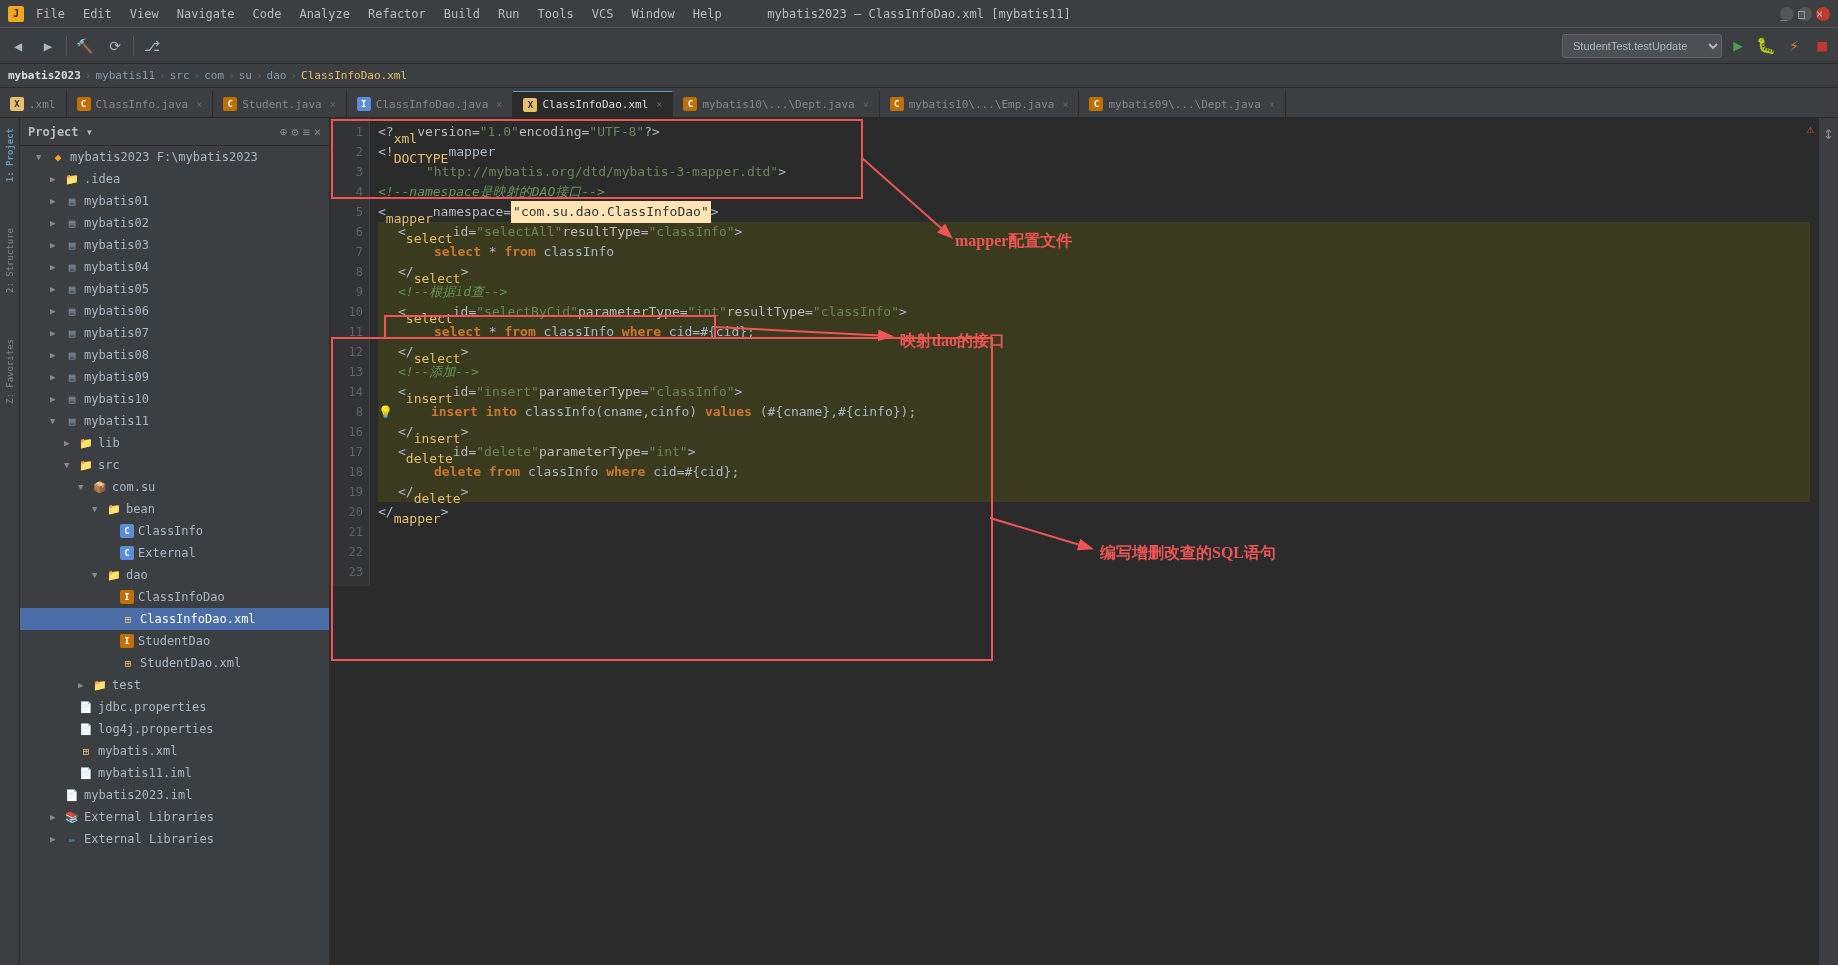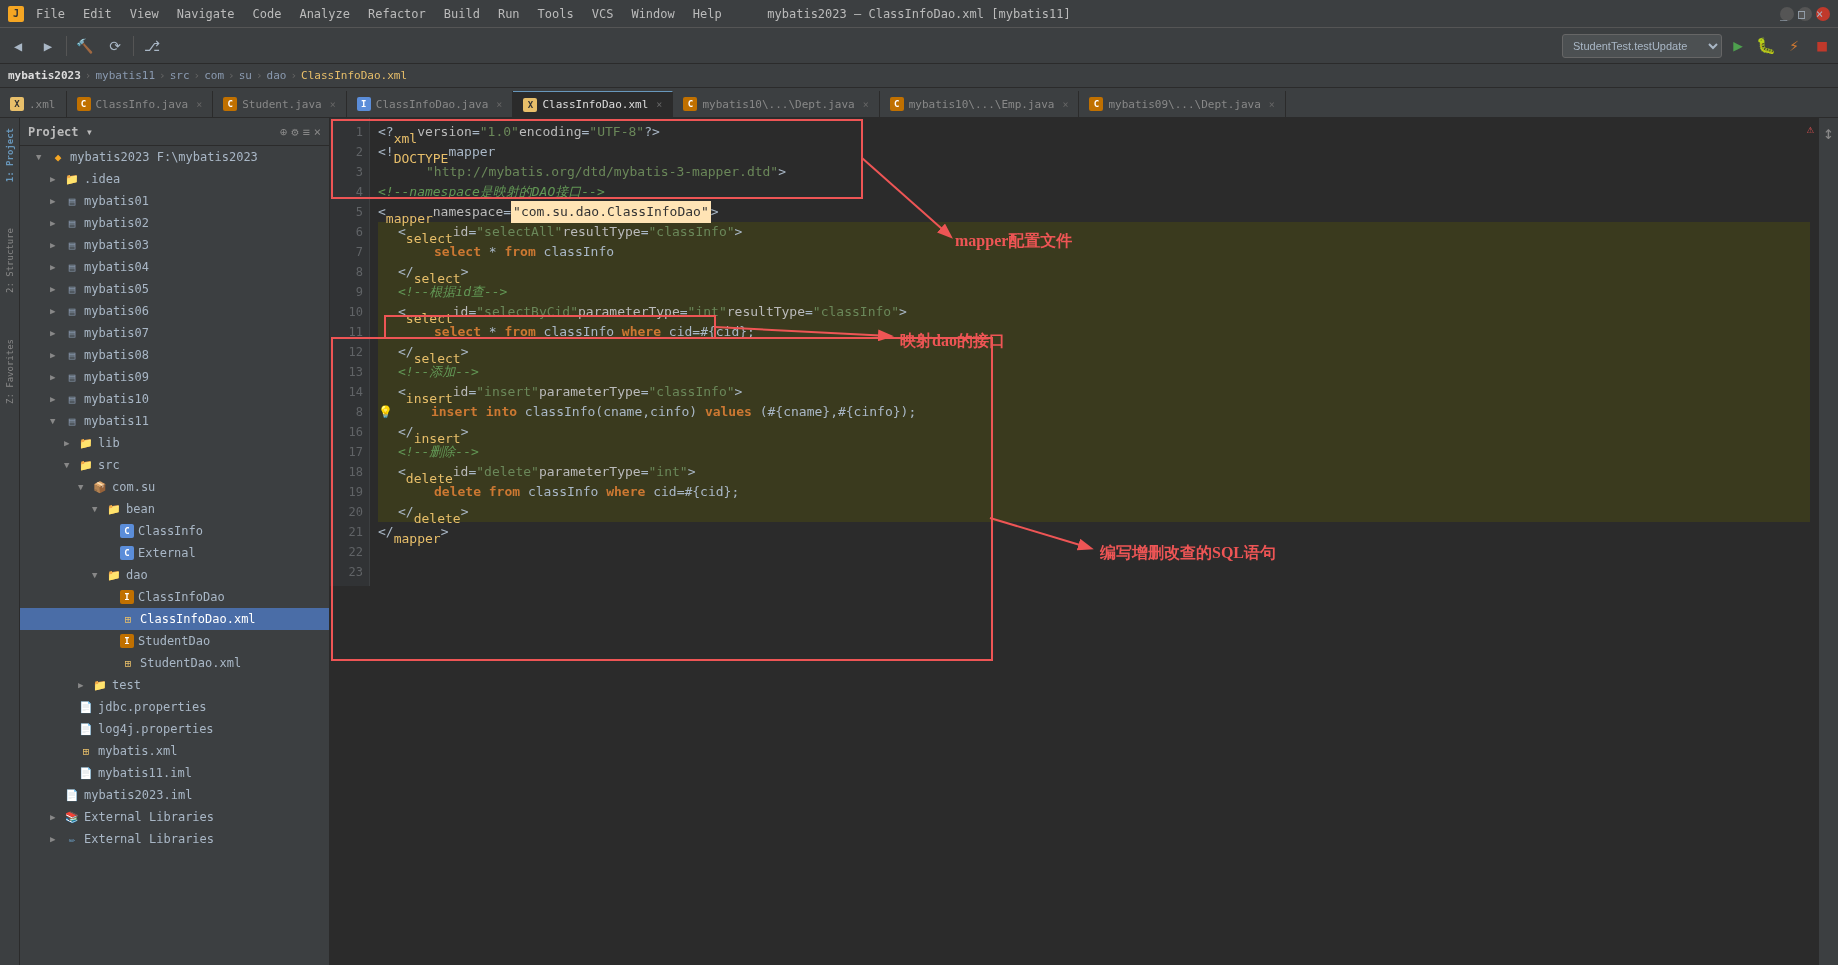--- a/index.html
+++ b/index.html
@@ -676,23 +676,20 @@
 
         <div class="code-line yellow-bg">
           <span class="warn-icon" style="margin-right:2px;">💡</span>
           <span style="padding-left:36px;"></span><span class="sql-kw">insert into</span><span class="xml-text"> classInfo(cname,cinfo) </span><span class="sql-kw">values</span><span class="xml-text"> (#{cname},#{cinfo});</span>
         </div>
 
         <div class="code-line yellow-bg">
           <span style="padding-left:20px;"></span><span class="xml-punct">&lt;/</span><span class="xml-tag">insert</span><span class="xml-punct">&gt;</span>
         </div>
 
-        <div class="code-line yellow-bg">
-          <span style="padding-left:20px;"></span><span class="xml-comment">&lt;!--删除--&gt;</span>
-        </div>
 
         <div class="code-line yellow-bg">
           <span style="padding-left:20px;"></span><span class="xml-punct">&lt;</span><span class="xml-tag">delete</span> <span class="xml-attr">id</span><span class="xml-punct">=</span><span class="xml-string">"delete"</span> <span class="xml-attr">parameterType</span><span class="xml-punct">=</span><span class="xml-string">"int"</span><span class="xml-punct">&gt;</span>
         </div>
 
         <div class="code-line yellow-bg">
           <span style="padding-left:56px;"></span><span class="sql-kw">delete from</span><span class="xml-text"> classInfo </span><span class="sql-kw">where</span><span class="xml-text"> cid=#{cid};</span>
         </div>
 
         <div class="code-line yellow-bg">

